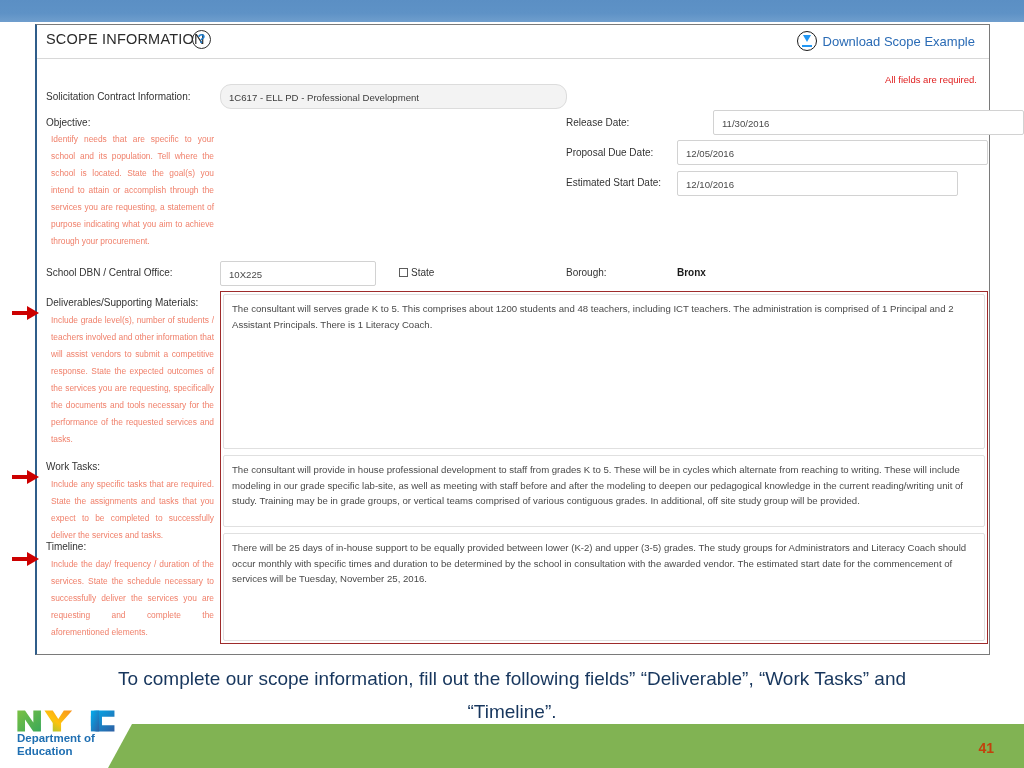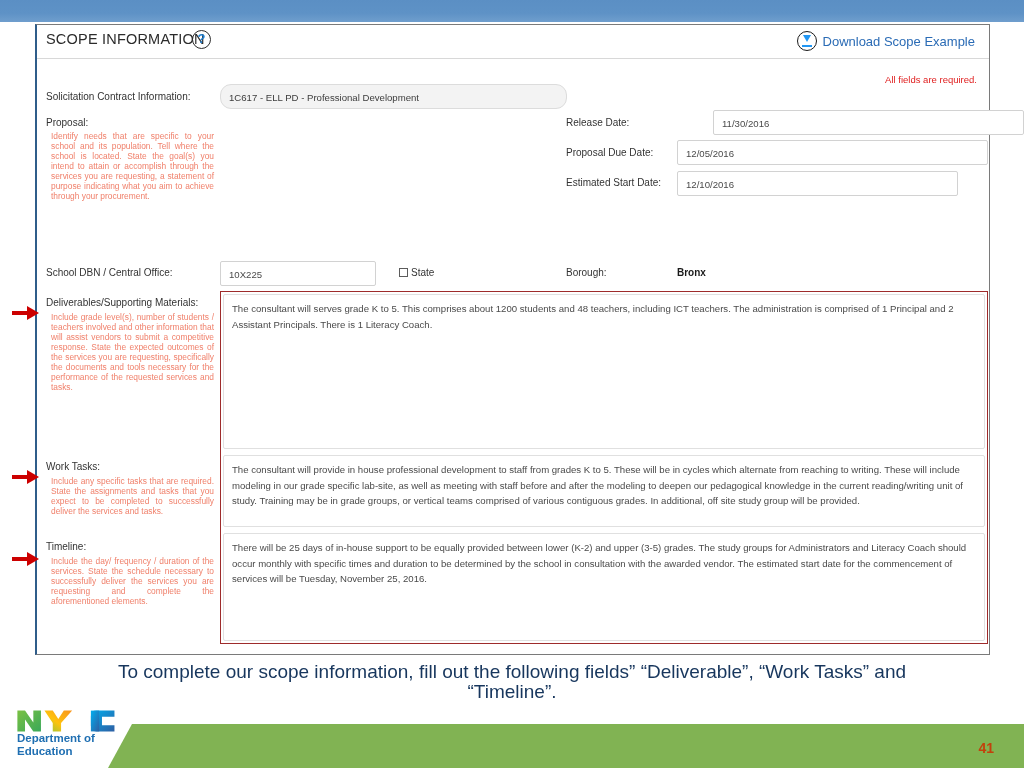--- a/index.html
+++ b/index.html
@@ -59,21 +59,21 @@
     position:absolute;right:12px;top:49px;
     font-size:9.5px;color:#e02020;white-space:nowrap;
   }
 
   
   .lbl{
     position:absolute;font-size:10px;color:#333;white-space:nowrap;
   }
   .lbl-b{font-weight:bold;color:#1a1a1a;}
   .hint{
-    position:absolute;font-size:8.4px;line-height:10px;
+    position:absolute;font-size:8.4px;line-height:17px;
     color:#f0806b;text-align:justify;
   }
 
   
   .fld{
     position:absolute;box-sizing:border-box;
     border:1px solid #d2d2d2;border-radius:2px;background:#fff;
     font-size:9.6px;color:#4a4a4a;
     padding:6px 8px;line-height:14px;
     overflow:hidden;
@@ -96,21 +96,21 @@
   .arrow .shaft{position:absolute;left:0;top:6px;width:18px;height:4px;background:#cc0000;}
   .arrow .head{
     position:absolute;left:15px;top:1px;width:0;height:0;
     border-top:7px solid transparent;border-bottom:7px solid transparent;
     border-left:12px solid #cc0000;
   }
 
   
   .caption{
     position:absolute;left:110px;top:662px;width:804px;
-    text-align:center;font-size:19px;line-height:20px;
+    text-align:center;font-size:19px;line-height:33px;
     color:#17365d;
   }
 
   
   .green-band{
     position:absolute;left:0;bottom:0;width:1024px;height:44px;
     background:#81b353;
     clip-path:polygon(132px 0,1024px 0,1024px 44px,108px 44px);
   }
   .pagenum{
@@ -138,21 +138,21 @@
     <div class="dl-wrap">
       <span class="dl-icon"></span>
       <span class="dl-text">Download Scope Example</span>
     </div>
   </div>
 
   <div class="allfields">All fields are required.</div>
 
   <div class="lbl" style="left:9px;top:66px;">Solicitation Contract Information:</div>
 
-  <div class="lbl" style="left:9px;top:92px;">Proposal:</div>
+  <div class="lbl" style="left:9px;top:92px;">Objective:</div>
   <div class="hint" style="left:14px;top:106px;width:163px;">Identify needs that are specific to your school and its population. Tell where the school is located. State the goal(s) you intend to attain or accomplish through the services you are requesting, a statement of purpose indicating what you aim to achieve through your procurement.</div>
 
   <div class="lbl" style="left:9px;top:242px;">School DBN / Central Office:</div>
 
   <div class="lbl" style="left:9px;top:272px;">Deliverables/Supporting Materials:</div>
   <div class="hint" style="left:14px;top:287px;width:163px;">Include grade level(s), number of students / teachers involved and other information that will assist vendors to submit a competitive response. State the expected outcomes of the services you are requesting, specifically the documents and tools necessary for the performance of the requested services and tasks.</div>
 
   <div class="lbl" style="left:9px;top:436px;">Work Tasks:</div>
   <div class="hint" style="left:14px;top:451px;width:163px;">Include any specific tasks that are required. State the assignments and tasks that you expect to be completed to successfully deliver the services and tasks.</div>
 

